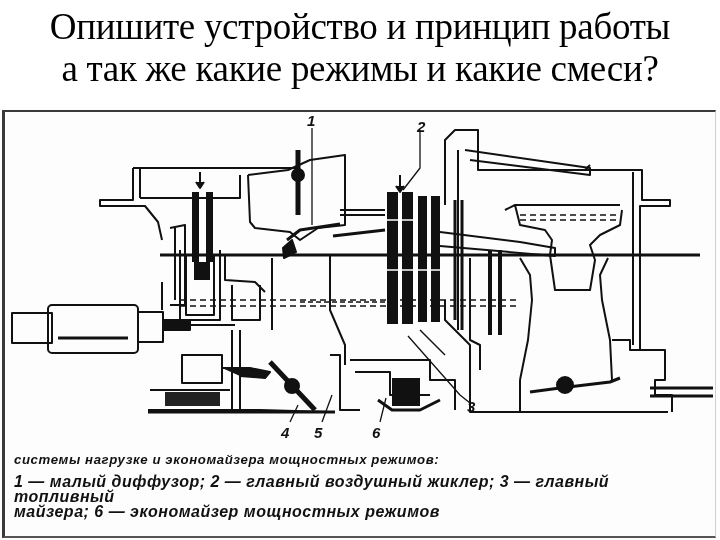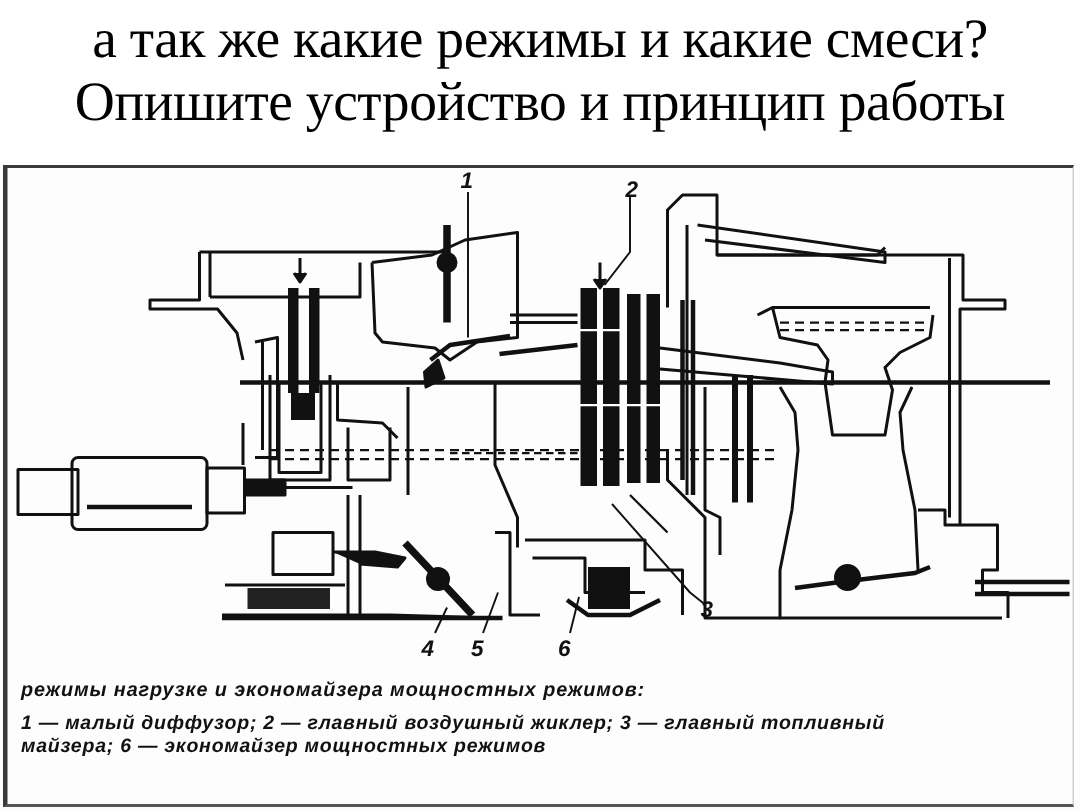--- a/index.html
+++ b/index.html
@@ -28,28 +28,28 @@
     .callout {
       position: absolute; font-family: "Liberation Sans", "DejaVu Sans", sans-serif;
       font-weight: bold; font-style: italic; font-size: 15px; color: #111;
     }
     .caption {
       position: absolute; left: 14px; top: 344px; width: 696px;
       font-family: "Liberation Sans", "DejaVu Sans", sans-serif;
       font-weight: bold; font-style: italic; color: #111;
     }
     .caption-title { font-size: 13.2px; line-height: 16px; letter-spacing: 0.6px; }
-    .caption-legend { font-size: 13px; line-height: 15px; margin-top: 6px; letter-spacing: 0.5px; }
+    .caption-legend { font-size: 16px; line-height: 15px; margin-top: 6px; letter-spacing: 0.5px; }
   </style>
 </head>
 <body>
 
 <div class="slide-title">
+  <div>Опишите устройство и принцип работы</div>
   <div>а так же какие режимы и какие смеси?</div>
-  <div>Опишите устройство и принцип работы</div>
 </div>
 
 <div class="figure">
   <div class="figure-frame"></div>
 
   <svg class="diagram-svg" width="720" height="340" viewBox="0 108 720 340" xmlns="http://www.w3.org/2000/svg" fill="none" stroke="#111" stroke-width="2" stroke-linejoin="round">
 
     <g>
       <path d="M133 168 L133 200 L100 200 L100 206 L145 206 L158 222 L162 240"></path>
       <path d="M140 168 L140 198"></path>
@@ -182,20 +182,20 @@
 
   <span class="callout" style="left:307px; top:4px;">1</span>
   <span class="callout" style="left:417px; top:10px;">2</span>
   <span class="callout" style="left:467px; top:290px;">3</span>
   <span class="callout" style="left:281px; top:316px;">4</span>
   <span class="callout" style="left:314px; top:316px;">5</span>
   <span class="callout" style="left:372px; top:316px;">6</span>
 
   <div class="caption">
     <div class="caption-title">
-      <div>режимы нагрузке и экономайзера мощностных режимов:</div>
+      <div>системы нагрузке и экономайзера мощностных режимов:</div>
     </div>
     <div class="caption-legend">
       <div>1 — малый диффузор; 2 — главный воздушный жиклер; 3 — главный топливный</div>
       <div>майзера; 6 — экономайзер мощностных режимов</div>
     </div>
   </div>
 </div>
 
 </body></html>

